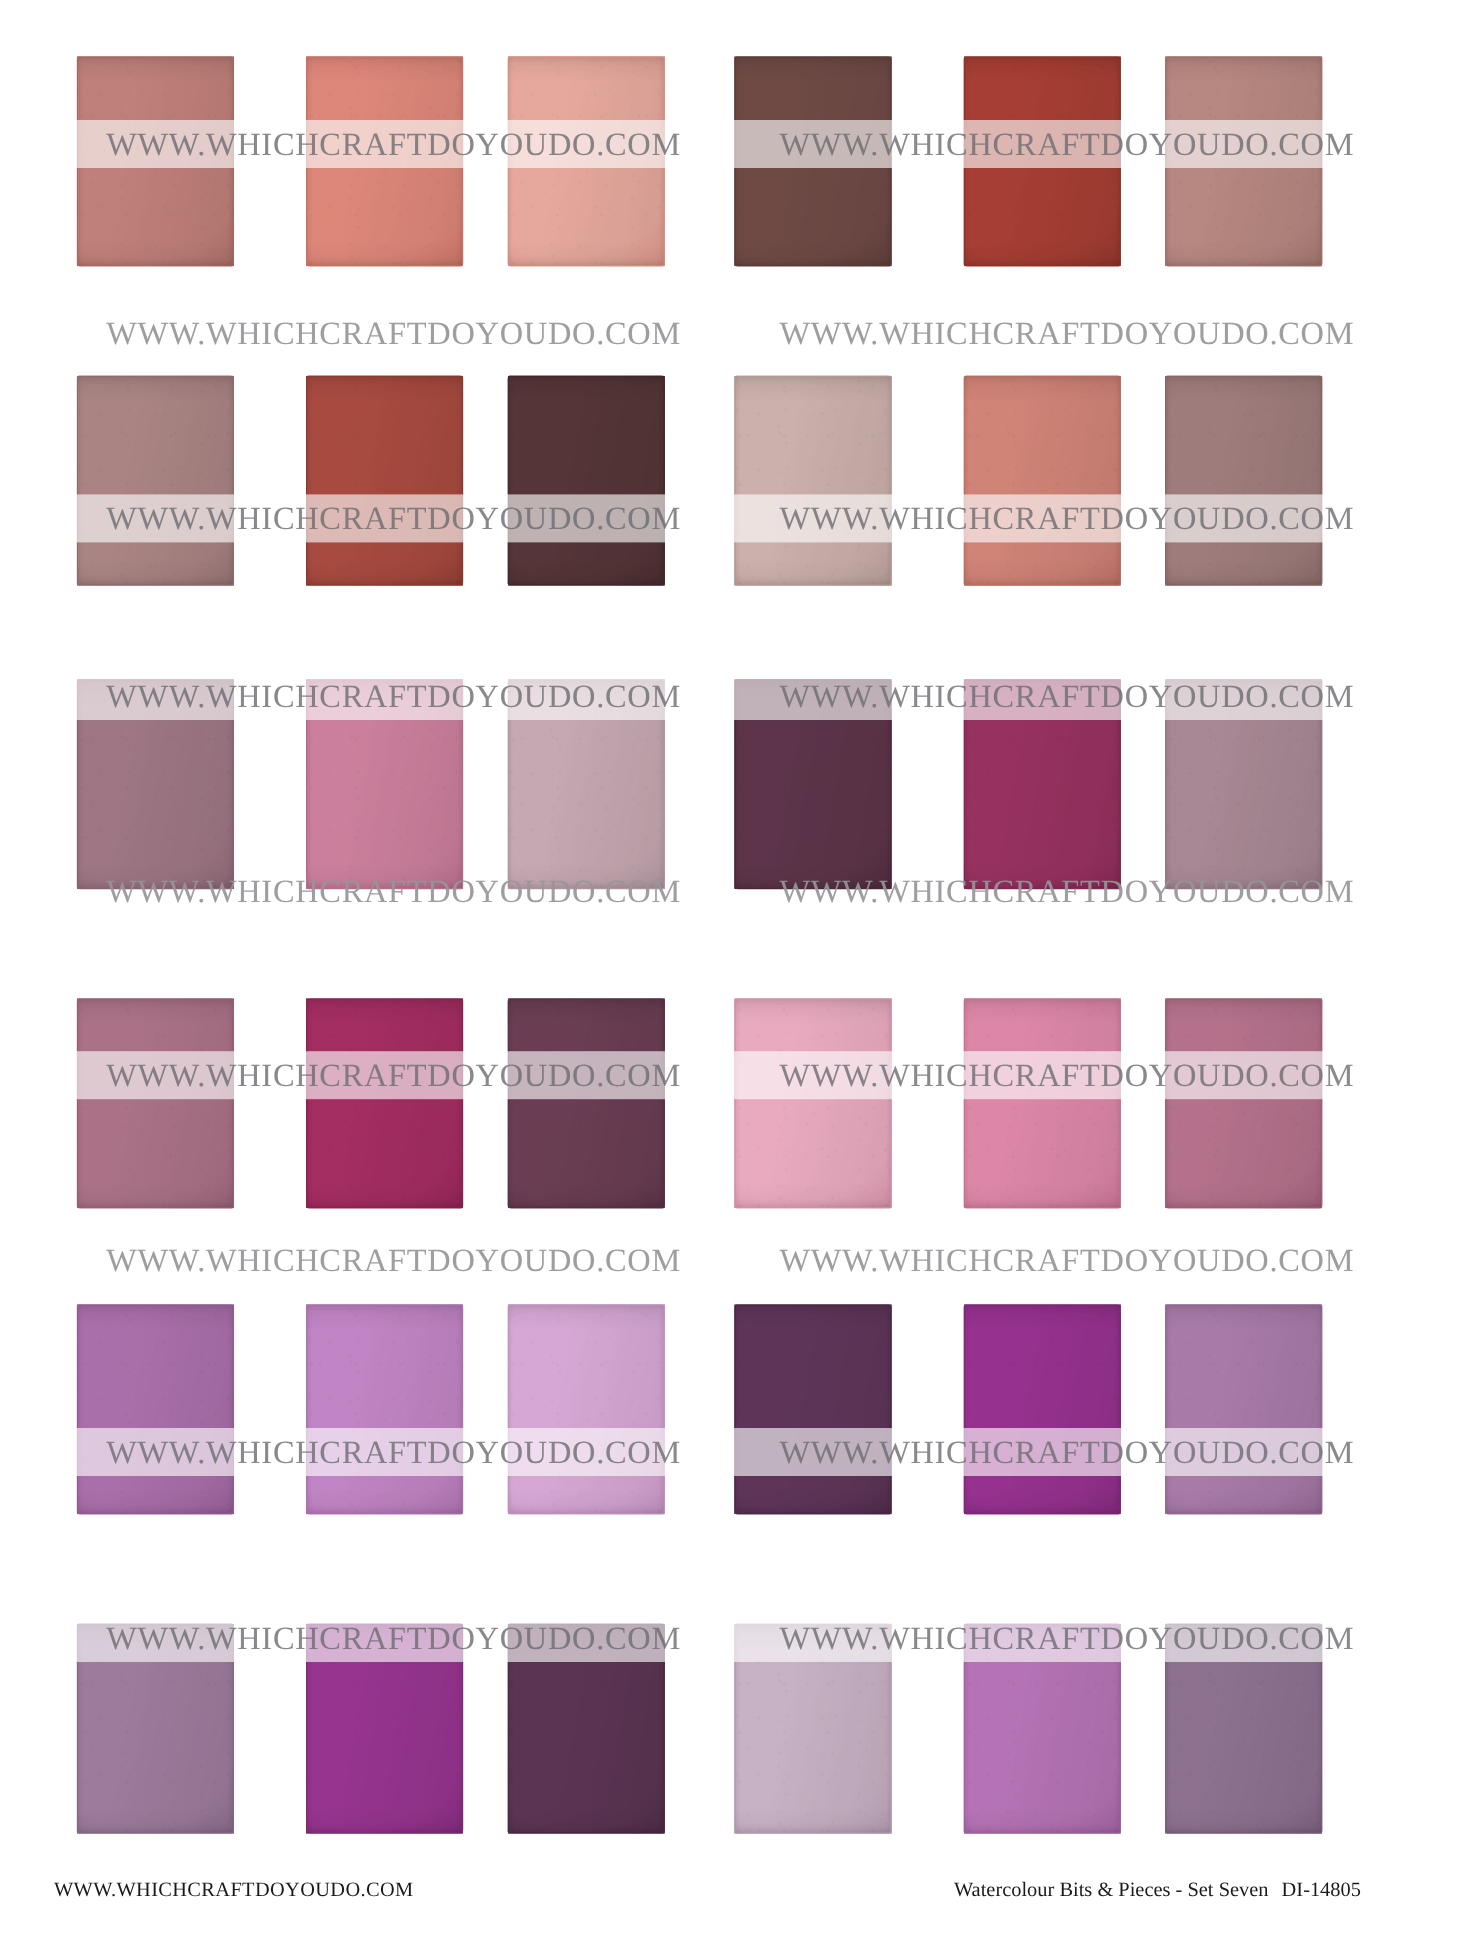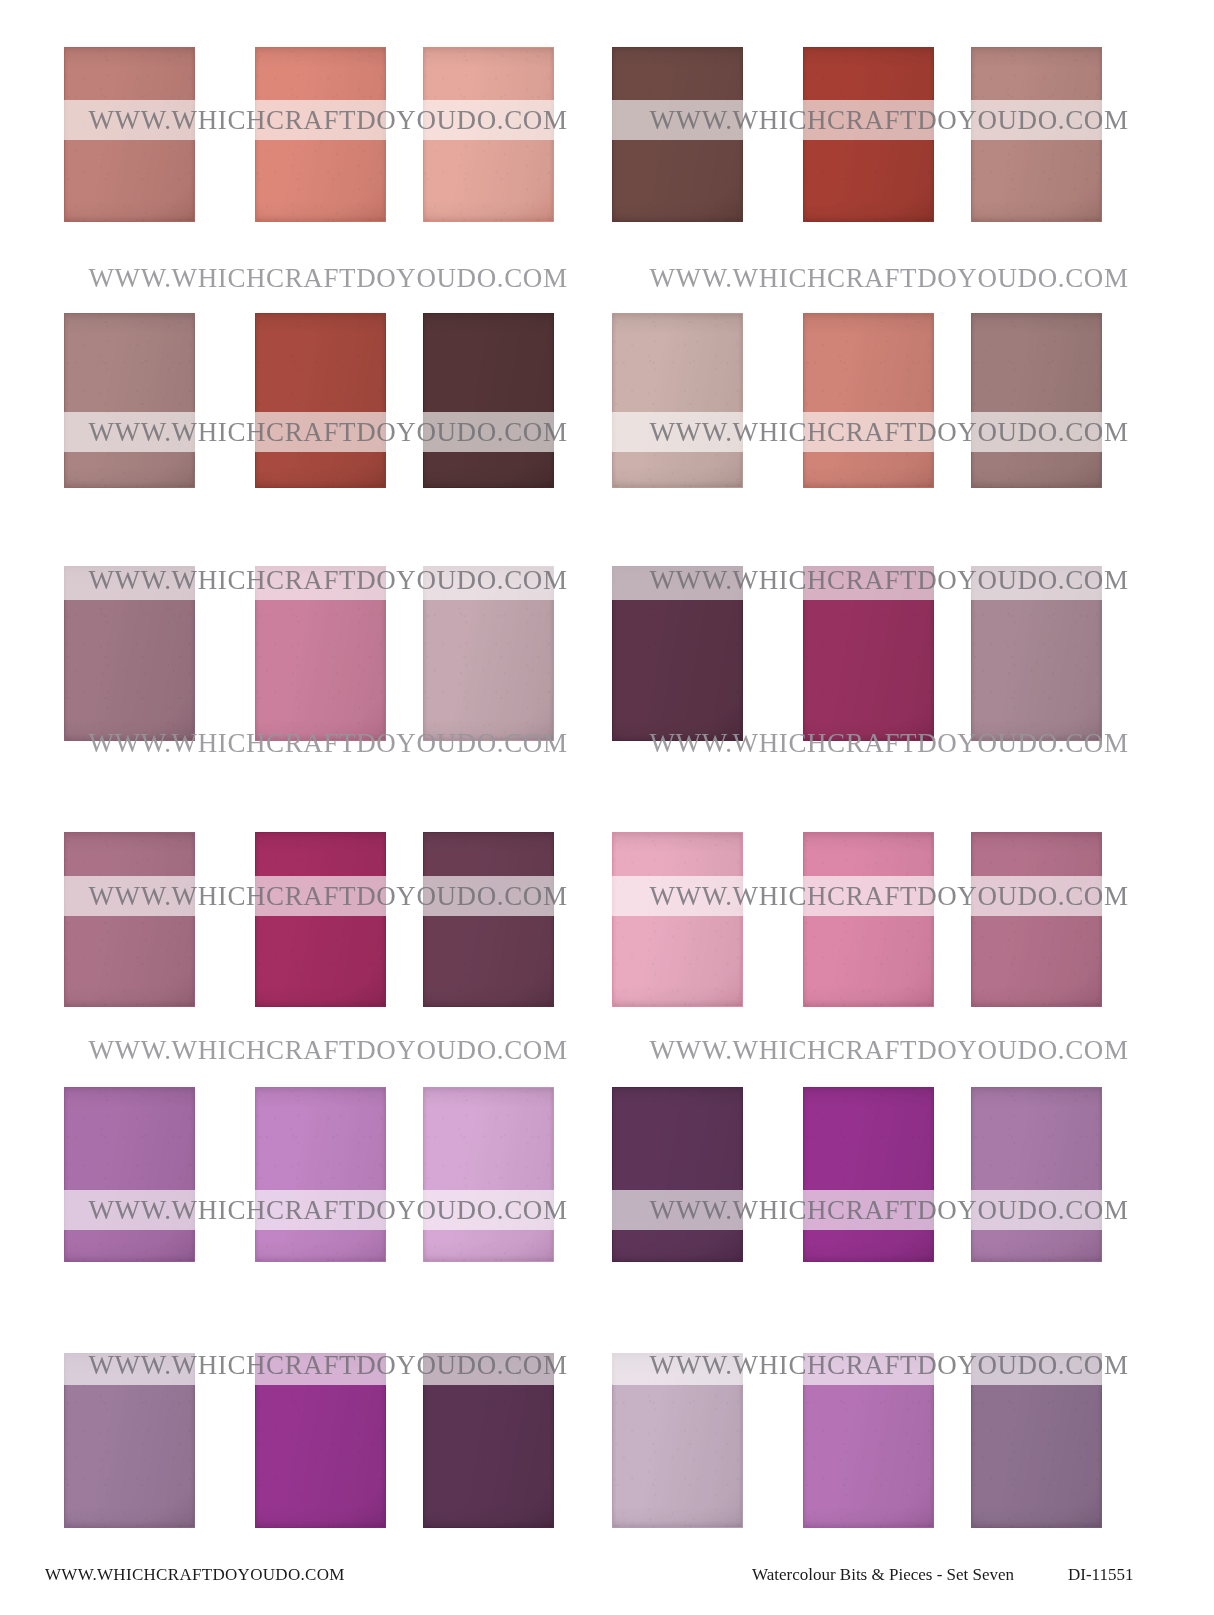--- a/index.html
+++ b/index.html
@@ -114,21 +114,21 @@
     position: absolute;
     left: 45px;
     top: 7px;
     font-family: "Liberation Serif", serif;
     font-size: 17px;
     letter-spacing: .3px;
     color: #1a1a1a;
   }
   #footer-title {
     position: absolute;
-    left: 752px;
+    left: 795px;
     top: 7px;
     font-family: "Liberation Serif", serif;
     font-size: 17px;
     color: #1a1a1a;
   }
   #footer-code {
     position: absolute;
     left: 1068px;
     top: 7px;
     font-family: "Liberation Serif", serif;
@@ -413,16 +413,16 @@
       <div class="wm plain" style="left: 611px; top: 1030px; width: 556px;">WWW.WHICHCRAFTDOYOUDO.COM</div>
       <div class="wm" style="left: 50px; top: 1190px; width: 556px;">WWW.WHICHCRAFTDOYOUDO.COM</div>
       <div class="wm" style="left: 611px; top: 1190px; width: 556px;">WWW.WHICHCRAFTDOYOUDO.COM</div>
       <div class="wm" style="left: 50px; top: 1345px; width: 556px;">WWW.WHICHCRAFTDOYOUDO.COM</div>
       <div class="wm" style="left: 611px; top: 1345px; width: 556px;">WWW.WHICHCRAFTDOYOUDO.COM</div>
     </div>
 
   <div id="footer">
     <div id="footer-url">WWW.WHICHCRAFTDOYOUDO.COM</div>
     <div id="footer-title">Watercolour Bits &amp; Pieces - Set Seven</div>
-    <div id="footer-code">DI-11551</div>
+    <div id="footer-code">DI-14805</div>
   </div>
 
 </div>
 
 </body></html>

